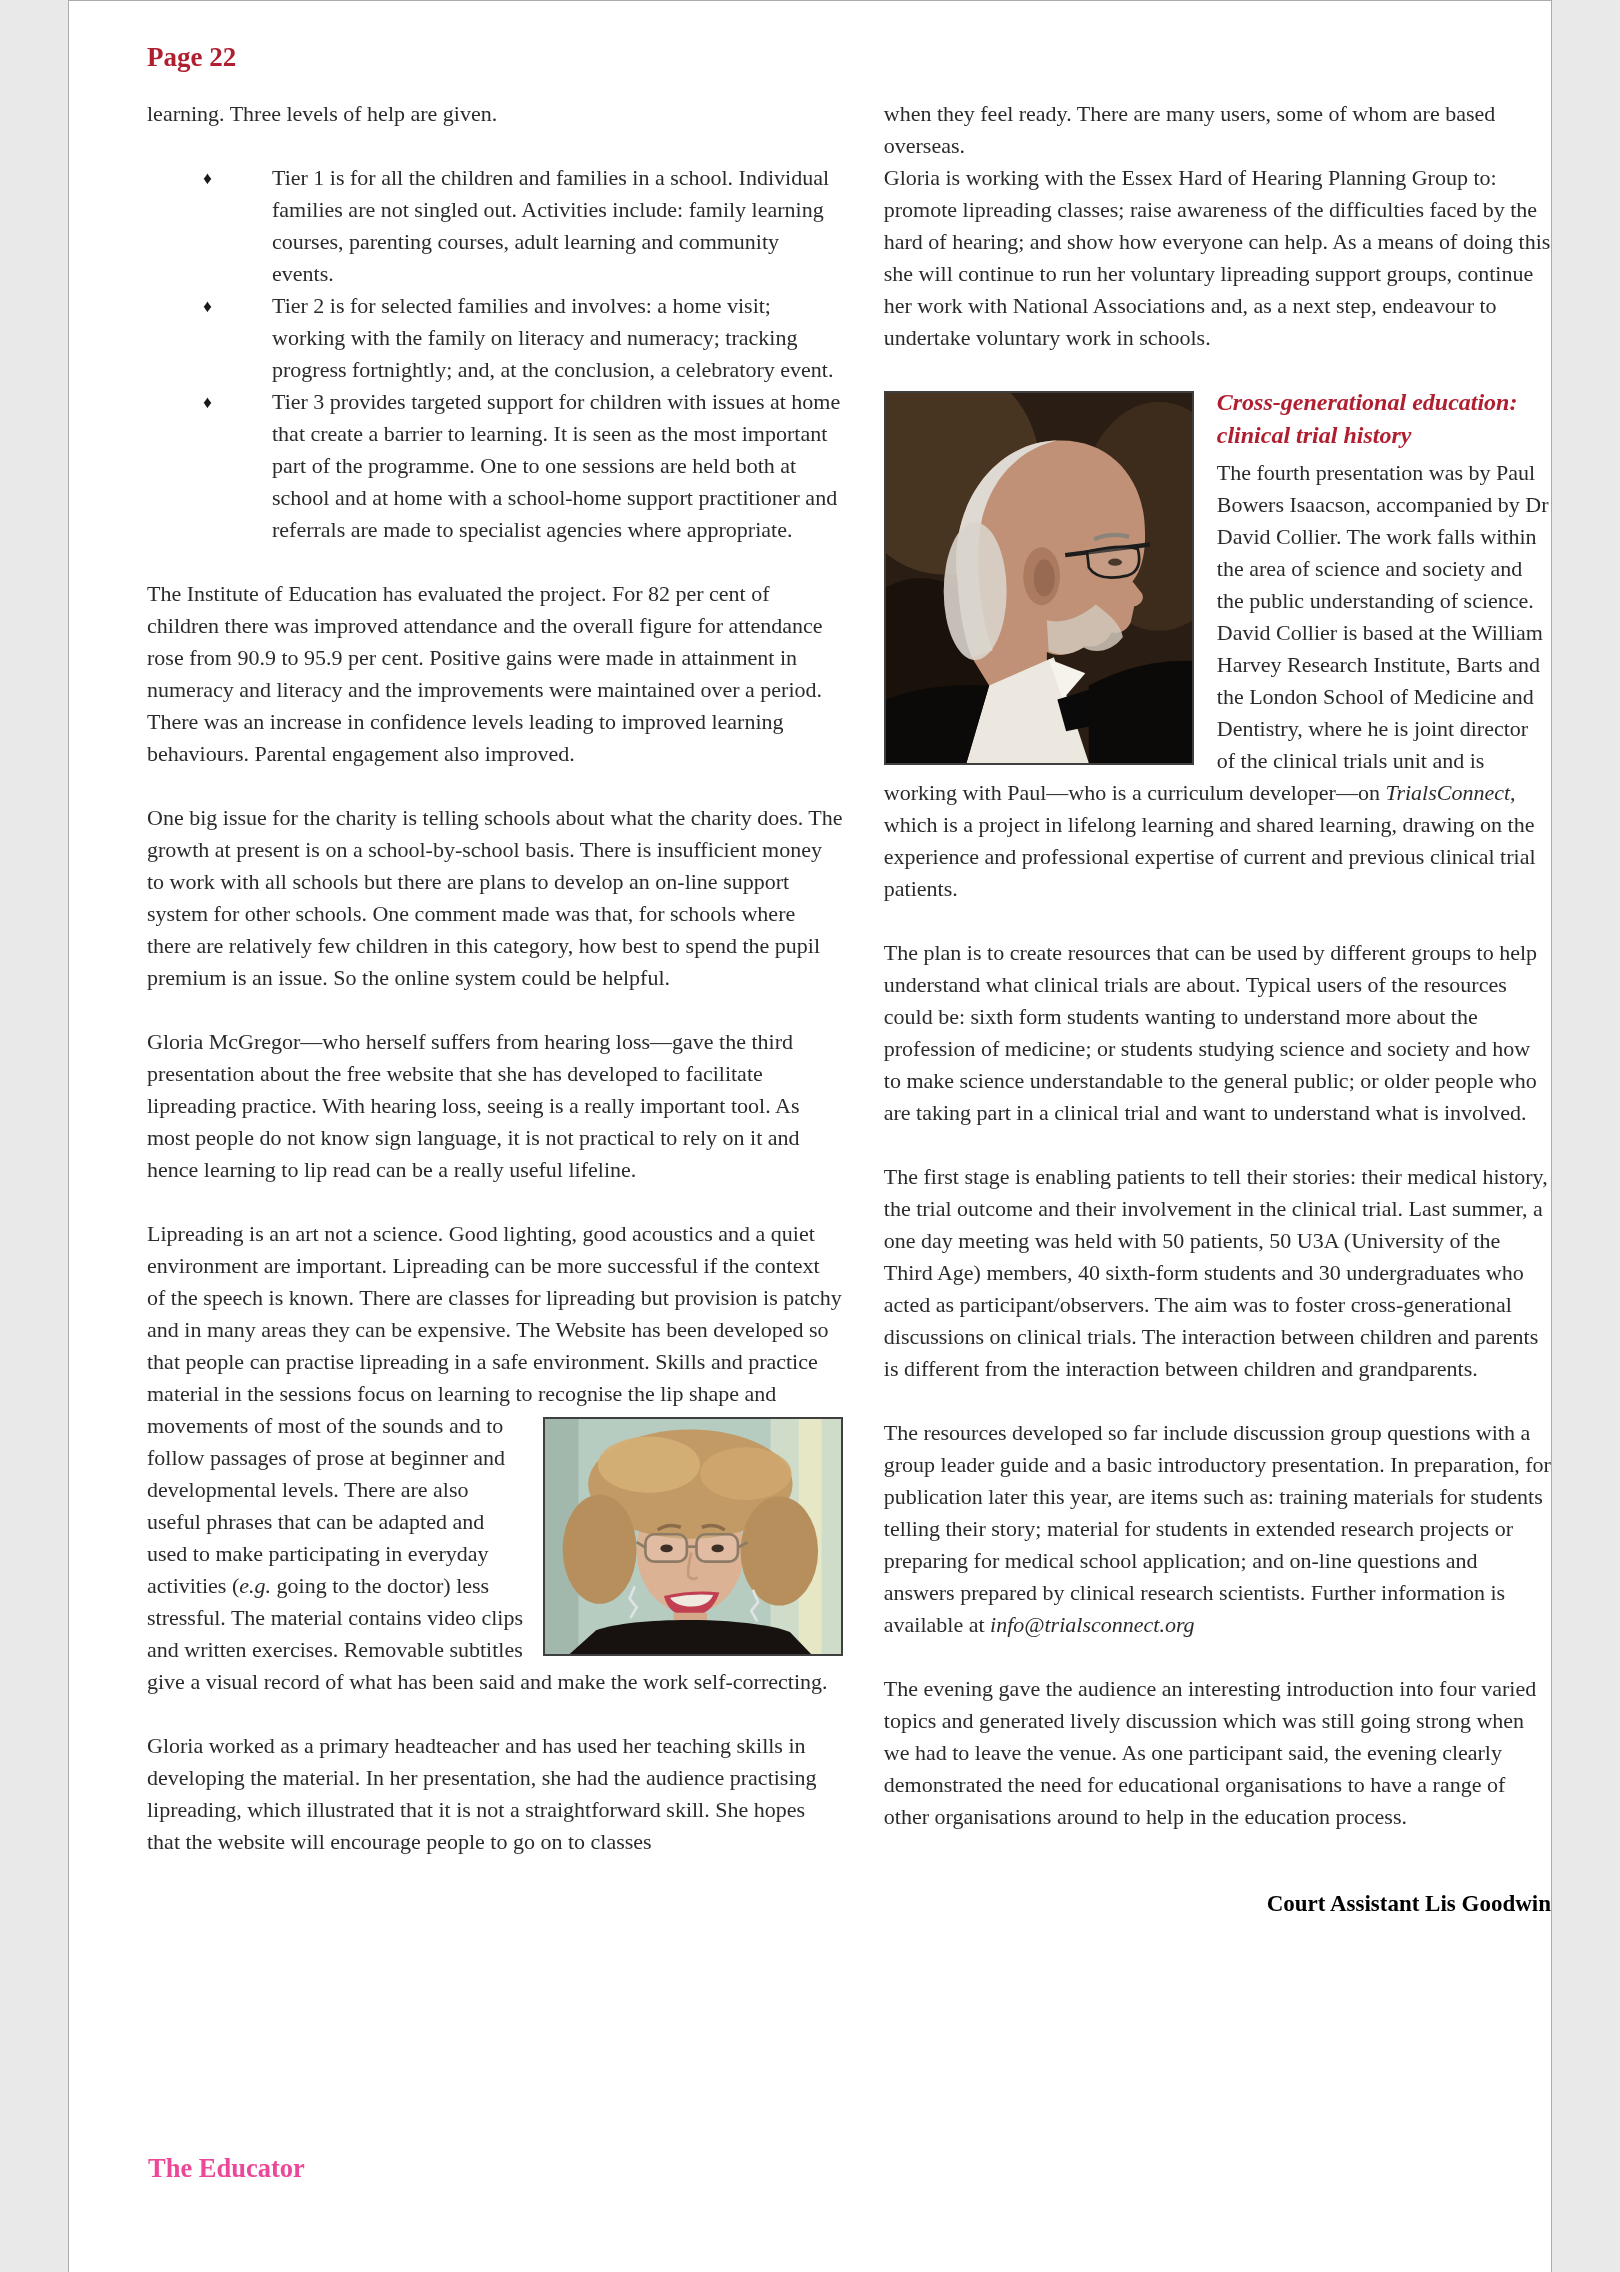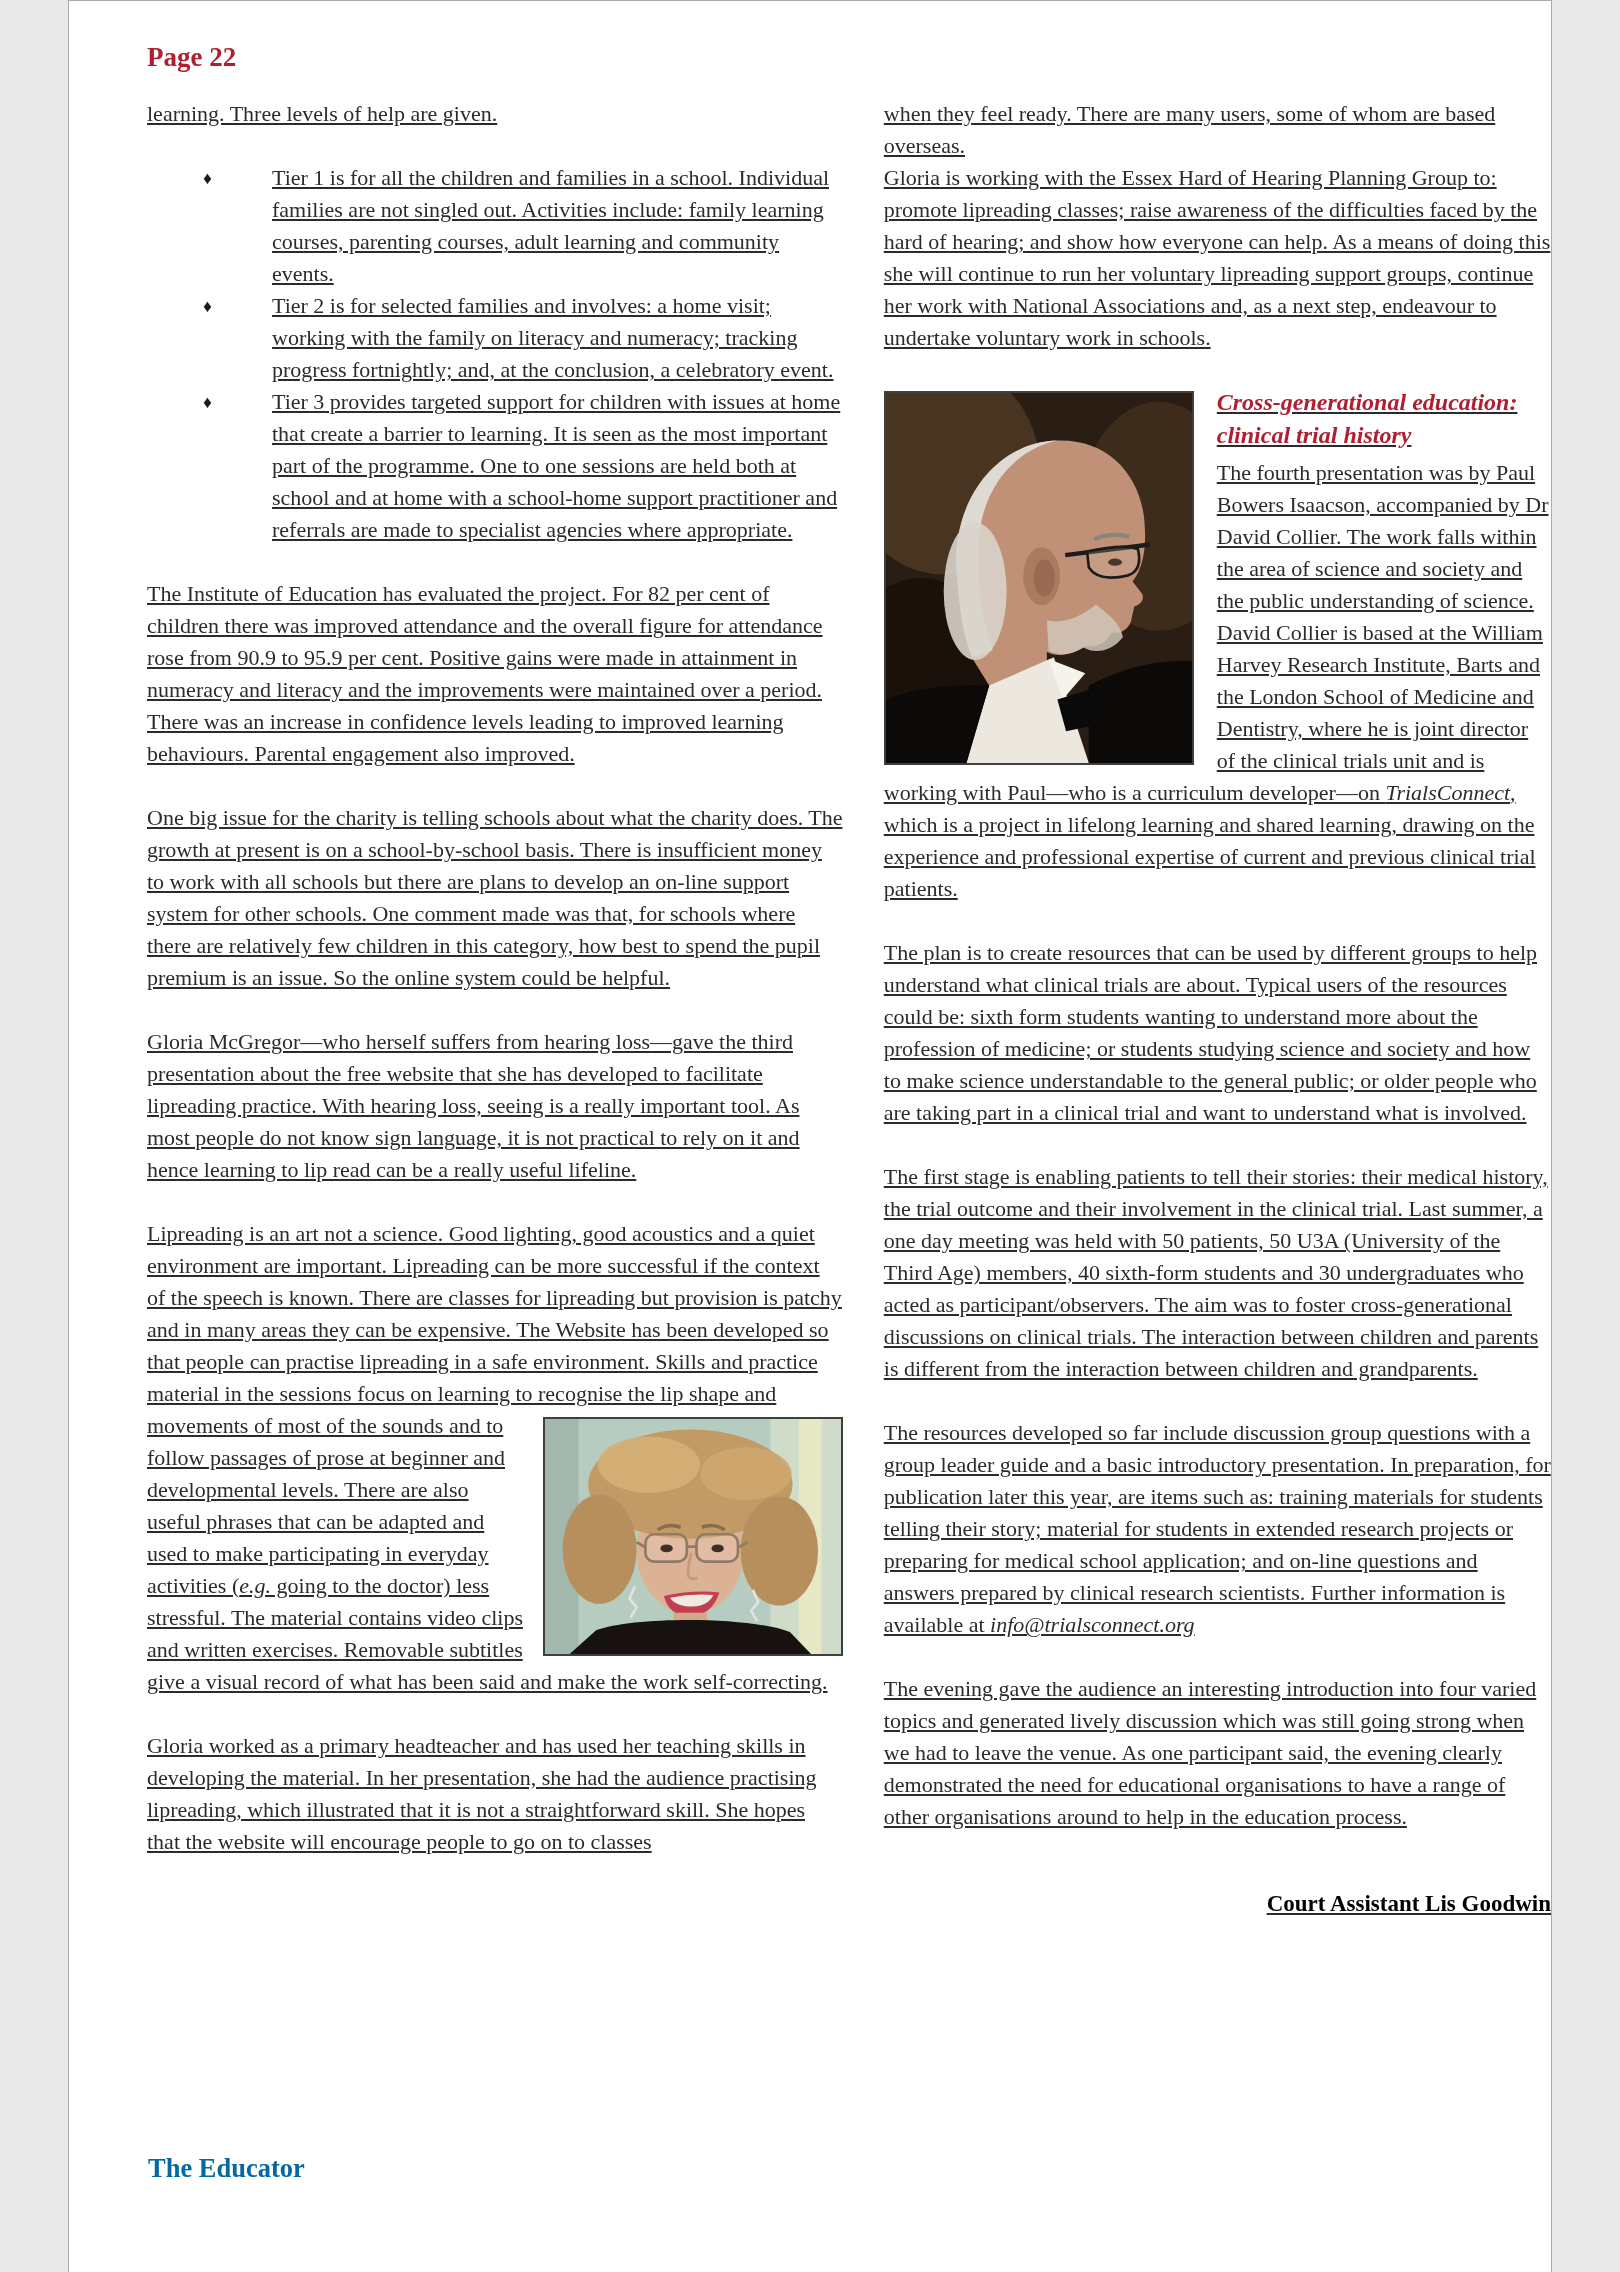--- a/index.html
+++ b/index.html
@@ -17,21 +17,20 @@
   .page-title {
     margin:39px 0 0 78px;
     font-size:27px; line-height:35px;
     font-weight:bold;
     color:#b01f30;
   }
   .columns {
     display:flex;
     margin:23px 0 0 78px;
     gap:41px;
-    text-decoration:underline;
   }
   .col-left  { width:707px; }
   .col-right { width:678px; }
   p, .para {
     margin:0 0 32px 0;
     font-size:22px; line-height:32px;
   }
   .tight { margin-bottom:0; }
   .bullet-list { margin:0 0 32px 0; padding:0; list-style:none; }
   .bullet-list li { position:relative; padding-left:125px; font-size:22px; line-height:32px; }
@@ -66,21 +65,21 @@
     margin-top:56px;
     text-align:right;
     font-weight:bold;
     color:#000000;
     font-size:23px; line-height:30px;
   }
   .footer {
     position:absolute;
     left:79px; top:2150px;
     font-weight:bold;
-    color:#0369a1;
+    color:#ec4899;
     font-size:26.5px; line-height:34px;
   }
 </style>
 </head>
 <body>
 
 <div class="page">
 
   <div class="page-title">Page 22</div>
 

